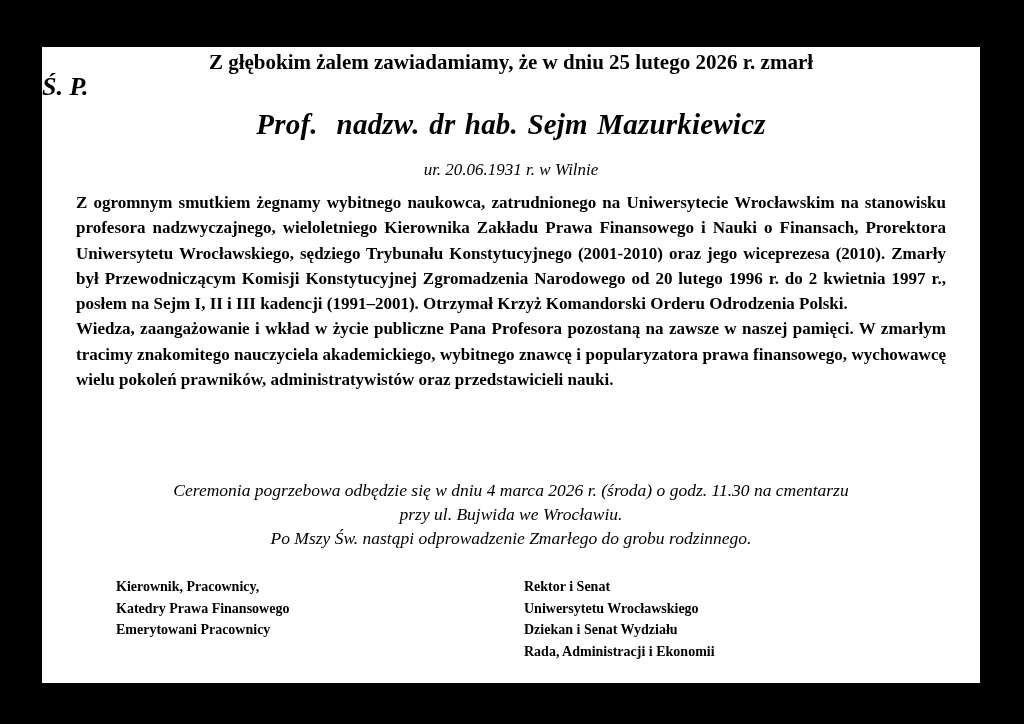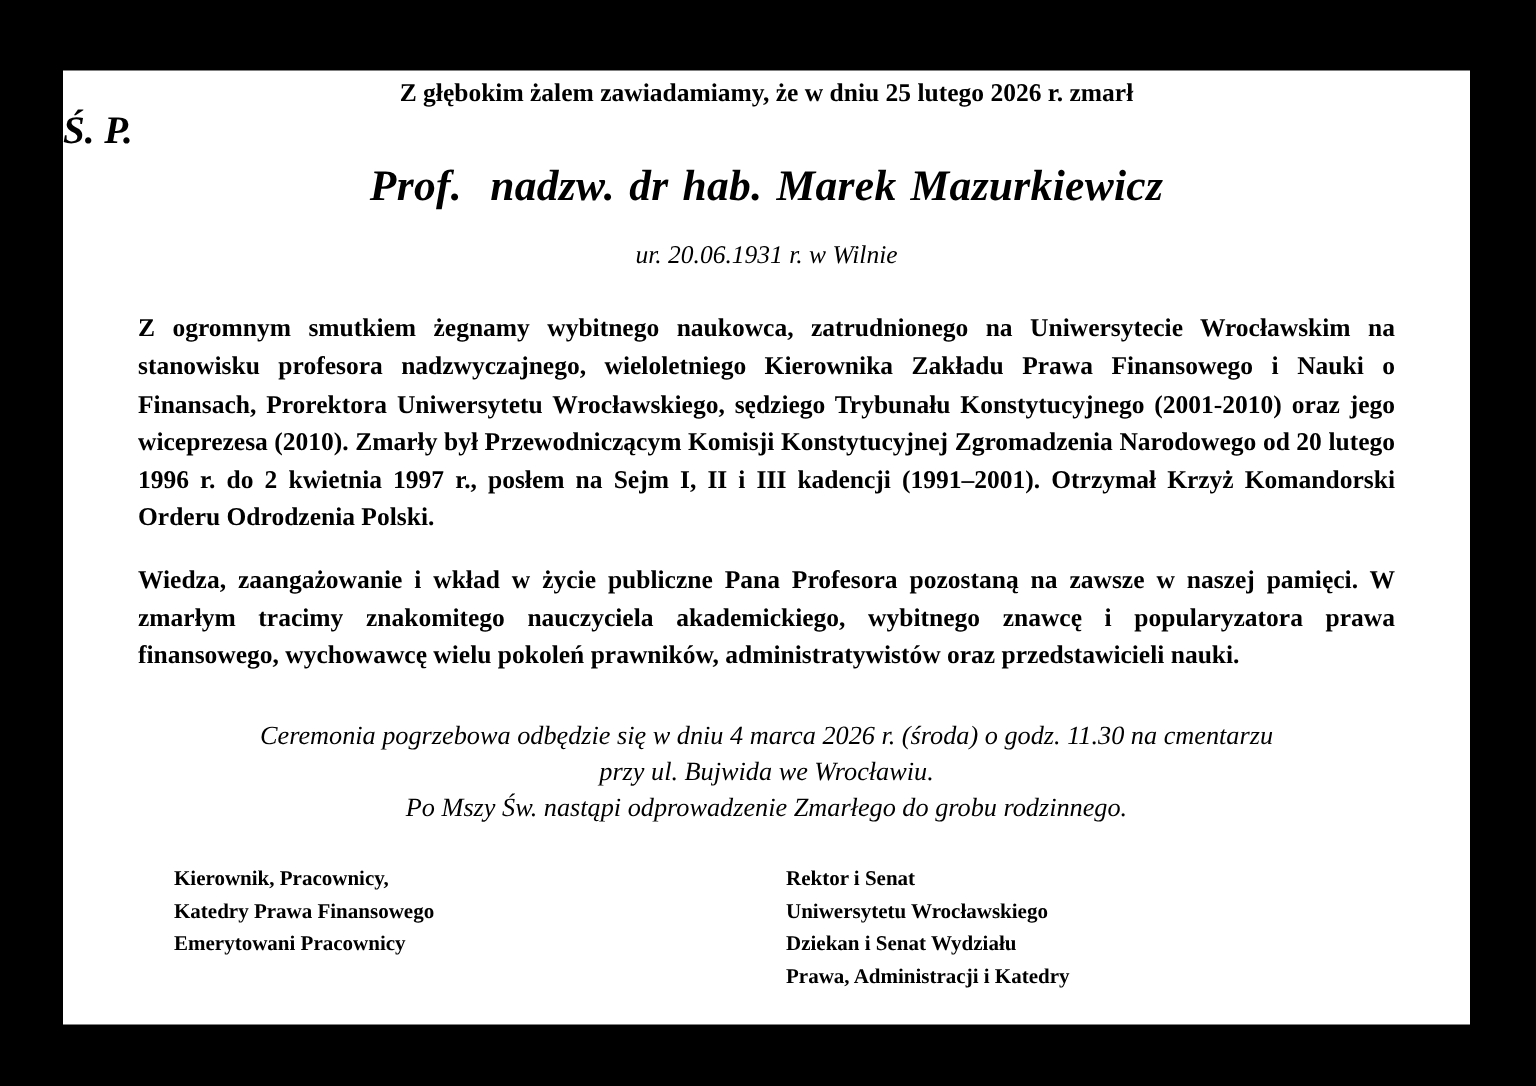--- a/index.html
+++ b/index.html
@@ -17,21 +17,21 @@
     width: 938px;
     height: 636px;
     background: #ffffff;
     font-family: "Liberation Serif", "DejaVu Serif", serif;
     color: #000;
   }
   .intro {
     position: absolute;
     left: 0; right: 0;
     top: 5px;
-    font-size: 17px;
+    font-size: 21px;
     font-weight: bold;
     text-align: center;
     line-height: 20px;
   }
   .sp {
     position: absolute;
     left: 0; right: 0;
     top: 25px;
     font-size: 26px;
     font-weight: bold;
@@ -65,21 +65,21 @@
     position: absolute;
     left: 34px;
     width: 870px;
     top: 143px;
     font-size: 17px;
     font-weight: bold;
     line-height: 25.3px;
     text-align: justify;
   }
   .body-text p {
-    margin: 16px;
+    margin: 0;
   }
   .ceremony {
     position: absolute;
     left: 0; right: 0;
     top: 431px;
     font-size: 17.5px;
     font-style: italic;
     text-align: center;
     line-height: 24px;
   }
@@ -95,21 +95,21 @@
   .sign-right { left: 482px; }
   .sign div { white-space: nowrap; }
 </style>
 </head>
 <body>
 
 <div class="page">
 
   <div class="intro">Z głębokim żalem zawiadamiamy, że w dniu 25 lutego 2026 r. zmarł</div>
   <div class="sp">Ś. P.</div>
-  <div class="name" style="white-space:pre;">Prof.  nadzw. dr hab. Marek Mazurkiewicz</div>
+  <div class="name" style="white-space:pre;">Prof.  nadzw. dr hab. Sejm Mazurkiewicz</div>
   <div class="born">ur. 20.06.1931 r. w Wilnie</div>
 
   <div class="body-text">
     <p>Z ogromnym smutkiem żegnamy wybitnego naukowca, zatrudnionego na Uniwersytecie Wrocławskim na stanowisku profesora nadzwyczajnego, wieloletniego Kierownika Zakładu Prawa Finansowego i Nauki o Finansach, Prorektora Uniwersytetu Wrocławskiego, sędziego Trybunału Konstytucyjnego (2001-2010) oraz jego wiceprezesa (2010). Zmarły był Przewodniczącym Komisji Konstytucyjnej Zgromadzenia Narodowego od 20 lutego 1996 r. do 2 kwietnia 1997 r., posłem na Sejm I, II i III kadencji (1991–2001). Otrzymał Krzyż Komandorski Orderu Odrodzenia Polski.</p>
     <p>Wiedza, zaangażowanie i wkład w życie publiczne Pana Profesora pozostaną na zawsze w naszej pamięci. W zmarłym tracimy znakomitego nauczyciela akademickiego, wybitnego znawcę i popularyzatora prawa finansowego, wychowawcę wielu pokoleń prawników, administratywistów oraz przedstawicieli nauki.</p>
   </div>
 
   <div class="ceremony">
     <div>Ceremonia pogrzebowa odbędzie się w dniu 4 marca 2026 r. (środa) o godz. 11.30 na cmentarzu</div>
     <div>przy ul. Bujwida we Wrocławiu.</div>
@@ -119,16 +119,16 @@
   <div class="sign sign-left">
     <div>Kierownik, Pracownicy,</div>
     <div>Katedry Prawa Finansowego</div>
     <div>Emerytowani Pracownicy</div>
   </div>
 
   <div class="sign sign-right">
     <div>Rektor i Senat</div>
     <div>Uniwersytetu Wrocławskiego</div>
     <div>Dziekan i Senat Wydziału</div>
-    <div>Prawa, Administracji i Katedry</div>
+    <div>Rada, Administracji i Ekonomii</div>
   </div>
 
 </div>
 
 </body></html>

